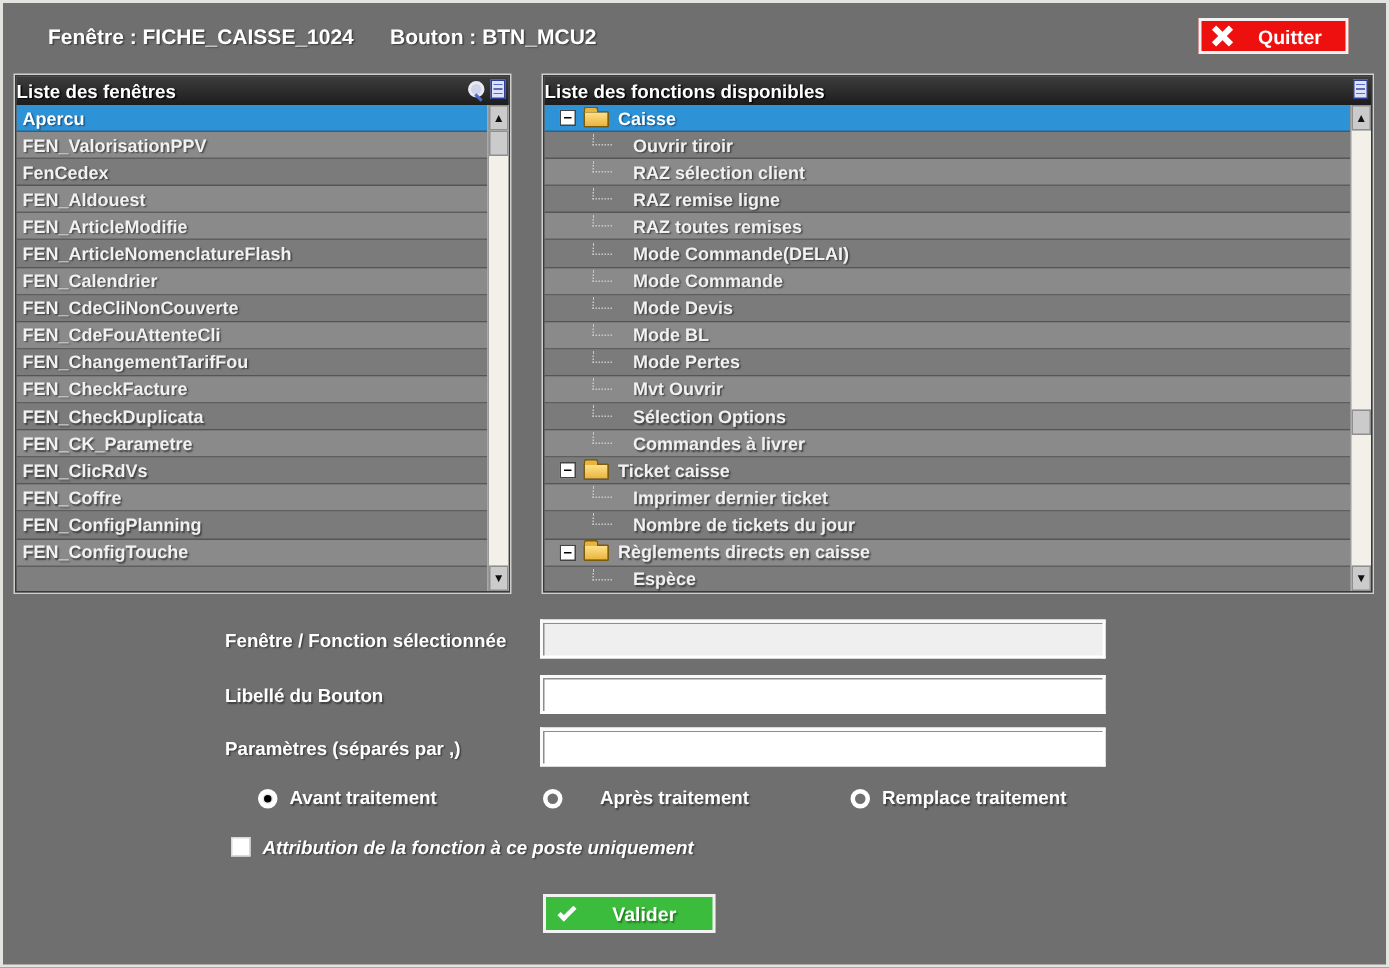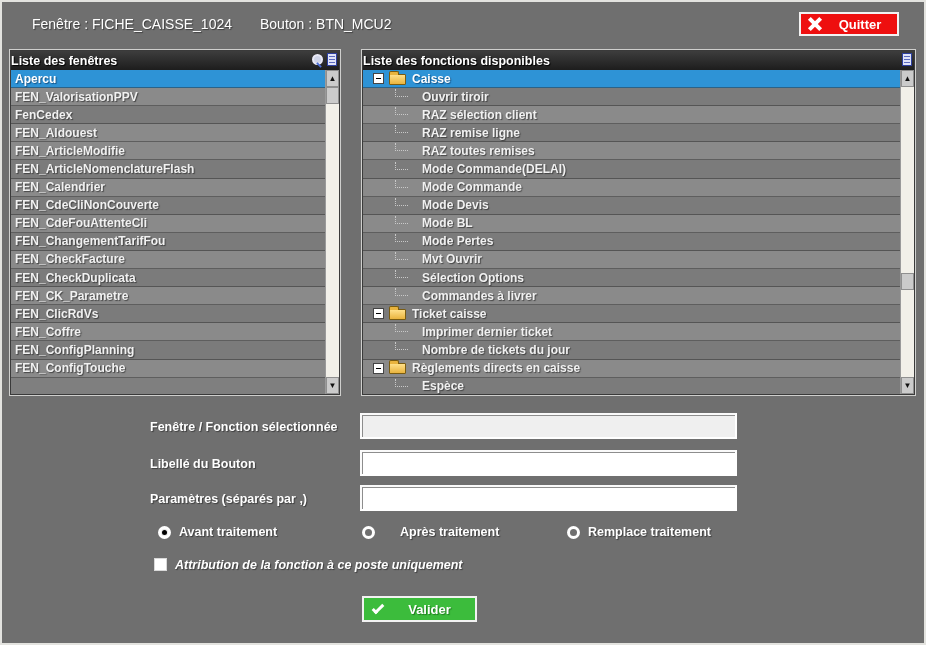--- a/index.html
+++ b/index.html
@@ -3,21 +3,21 @@
 <meta charset="utf-8">
 <style>
   * { margin:0; padding:0; box-sizing:border-box; }
   body { font-family:"Liberation Sans", sans-serif; background:#555; }
   .window {
     position:relative; width:926px; height:645px; background:#6f6f6f;
     border:2px solid #e3e3df; overflow:hidden;
   }
   
   .title-text {
-    position:absolute; top:14px; color:#fff; font-weight:normal; font-size:14px;
+    position:absolute; top:14px; color:#fff; font-weight:bold; font-size:14px;
     text-shadow:1px 1px 1px rgba(0,0,0,.45); white-space:nowrap;
   }
   .title-window { left:30px; }
   .title-button { left:258px; }
   .quit-btn {
     position:absolute; left:797px; top:10px; width:100px; height:24px;
     background:#ee0f0f; border:2px solid #f2f2f2; display:flex; align-items:center;
     cursor:pointer;
   }
   .x-icon { position:relative; width:16px; height:16px; margin-left:6px; }
@@ -119,21 +119,21 @@
   .field-input {
     position:absolute; left:358px; width:377px; height:26px;
     border:2px solid #fafafa; border-right-color:#fff; border-bottom-color:#fff;
     box-shadow:inset 1px 1px 0 #8d8d8d; background:#fff;
     font-family:"Liberation Sans",sans-serif; font-size:12px; padding:0 4px; outline:none;
   }
   .field-input.disabled { background:#efefef; }
 
   .radio-group { position:absolute; left:152px; top:523px; width:700px; height:16px; }
   .radio-item { position:absolute; display:flex; align-items:center; gap:8px; cursor:pointer; }
-  .radio-item:nth-child(1){ left:4px;align-items:center; }
+  .radio-item:nth-child(1){ left:18px;align-items:center; }
   .radio-item:nth-child(2){ left:208px;gap:25px; }
   .radio-item:nth-child(3){ left:413px; }
   .radio-circle {
     position:relative; width:13px; height:13px; border-radius:50%; background:#fff; flex:0 0 auto;
   }
   .radio-circle::after {
     content:""; position:absolute; left:3px; top:3px; right:3px; bottom:3px;
     border-radius:50%; background:#6f6f6f;
   }
   .radio-circle.checked::after { background:#e9e9e9; }

